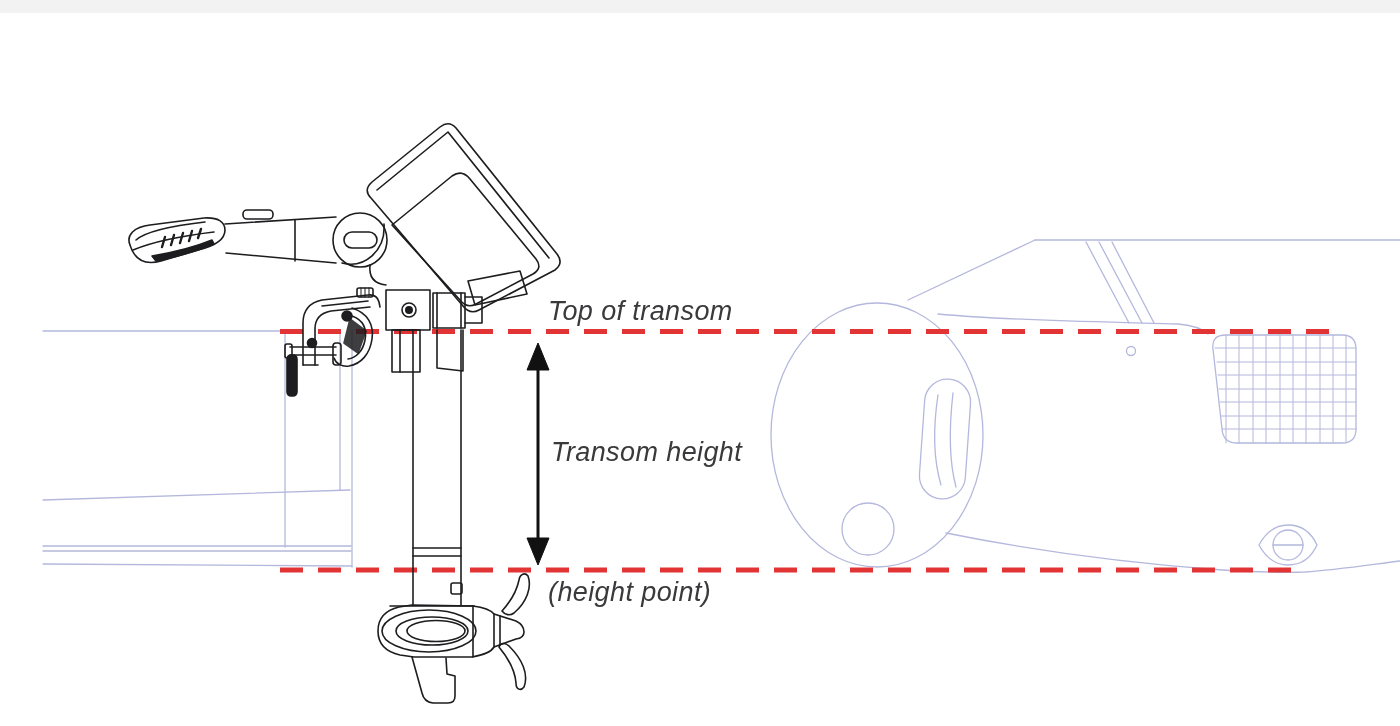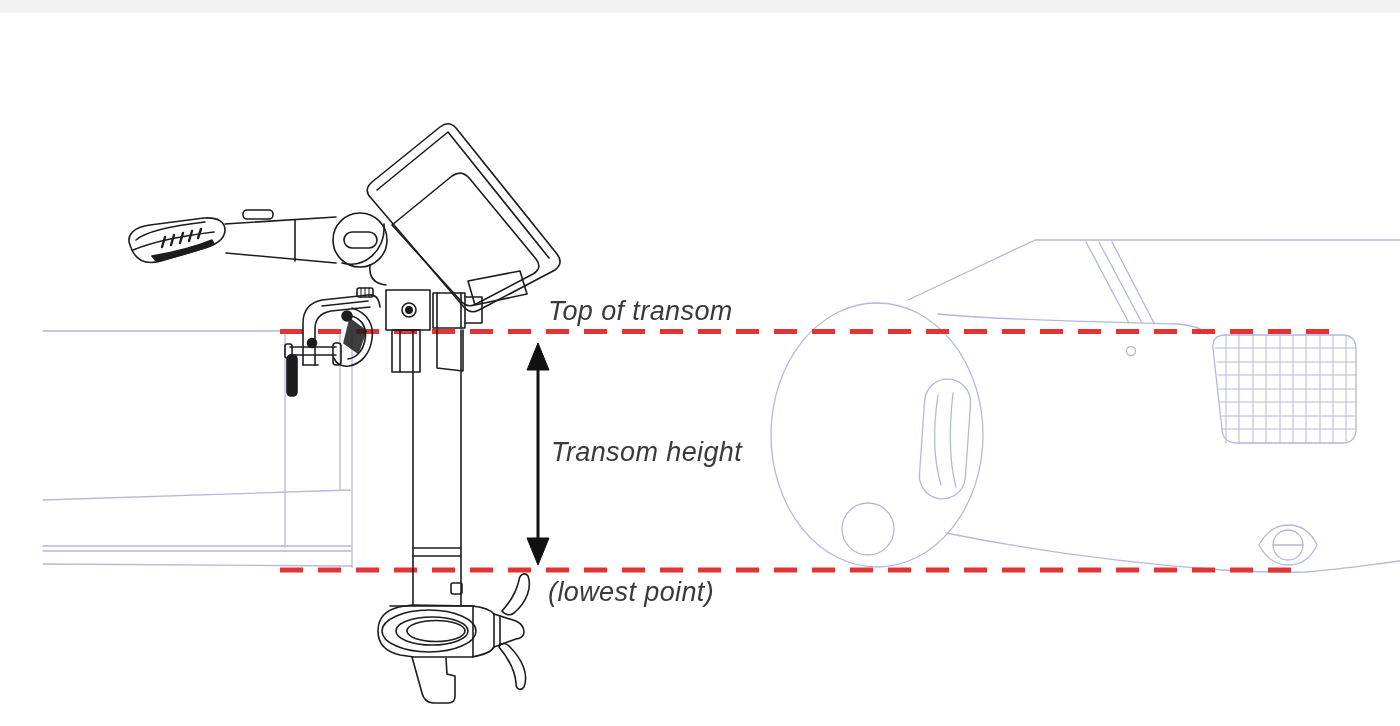--- a/index.html
+++ b/index.html
@@ -178,15 +178,15 @@
       <path d="M538,330 L527,357 L549,357 Z"></path>
       <path d="M538,552 L527,525 L549,525 Z"></path>
     </g>
   </svg>
 
   <div class="label" id="label-top">Top of transom</div>
 
   <div class="label" id="label-mid">Transom height</div>
 
   <div class="label" id="label-bottom">
-    <div>(lowest point)</div>
+    <div>(height point)</div>
   </div>
 </div>
 
 </body></html>

